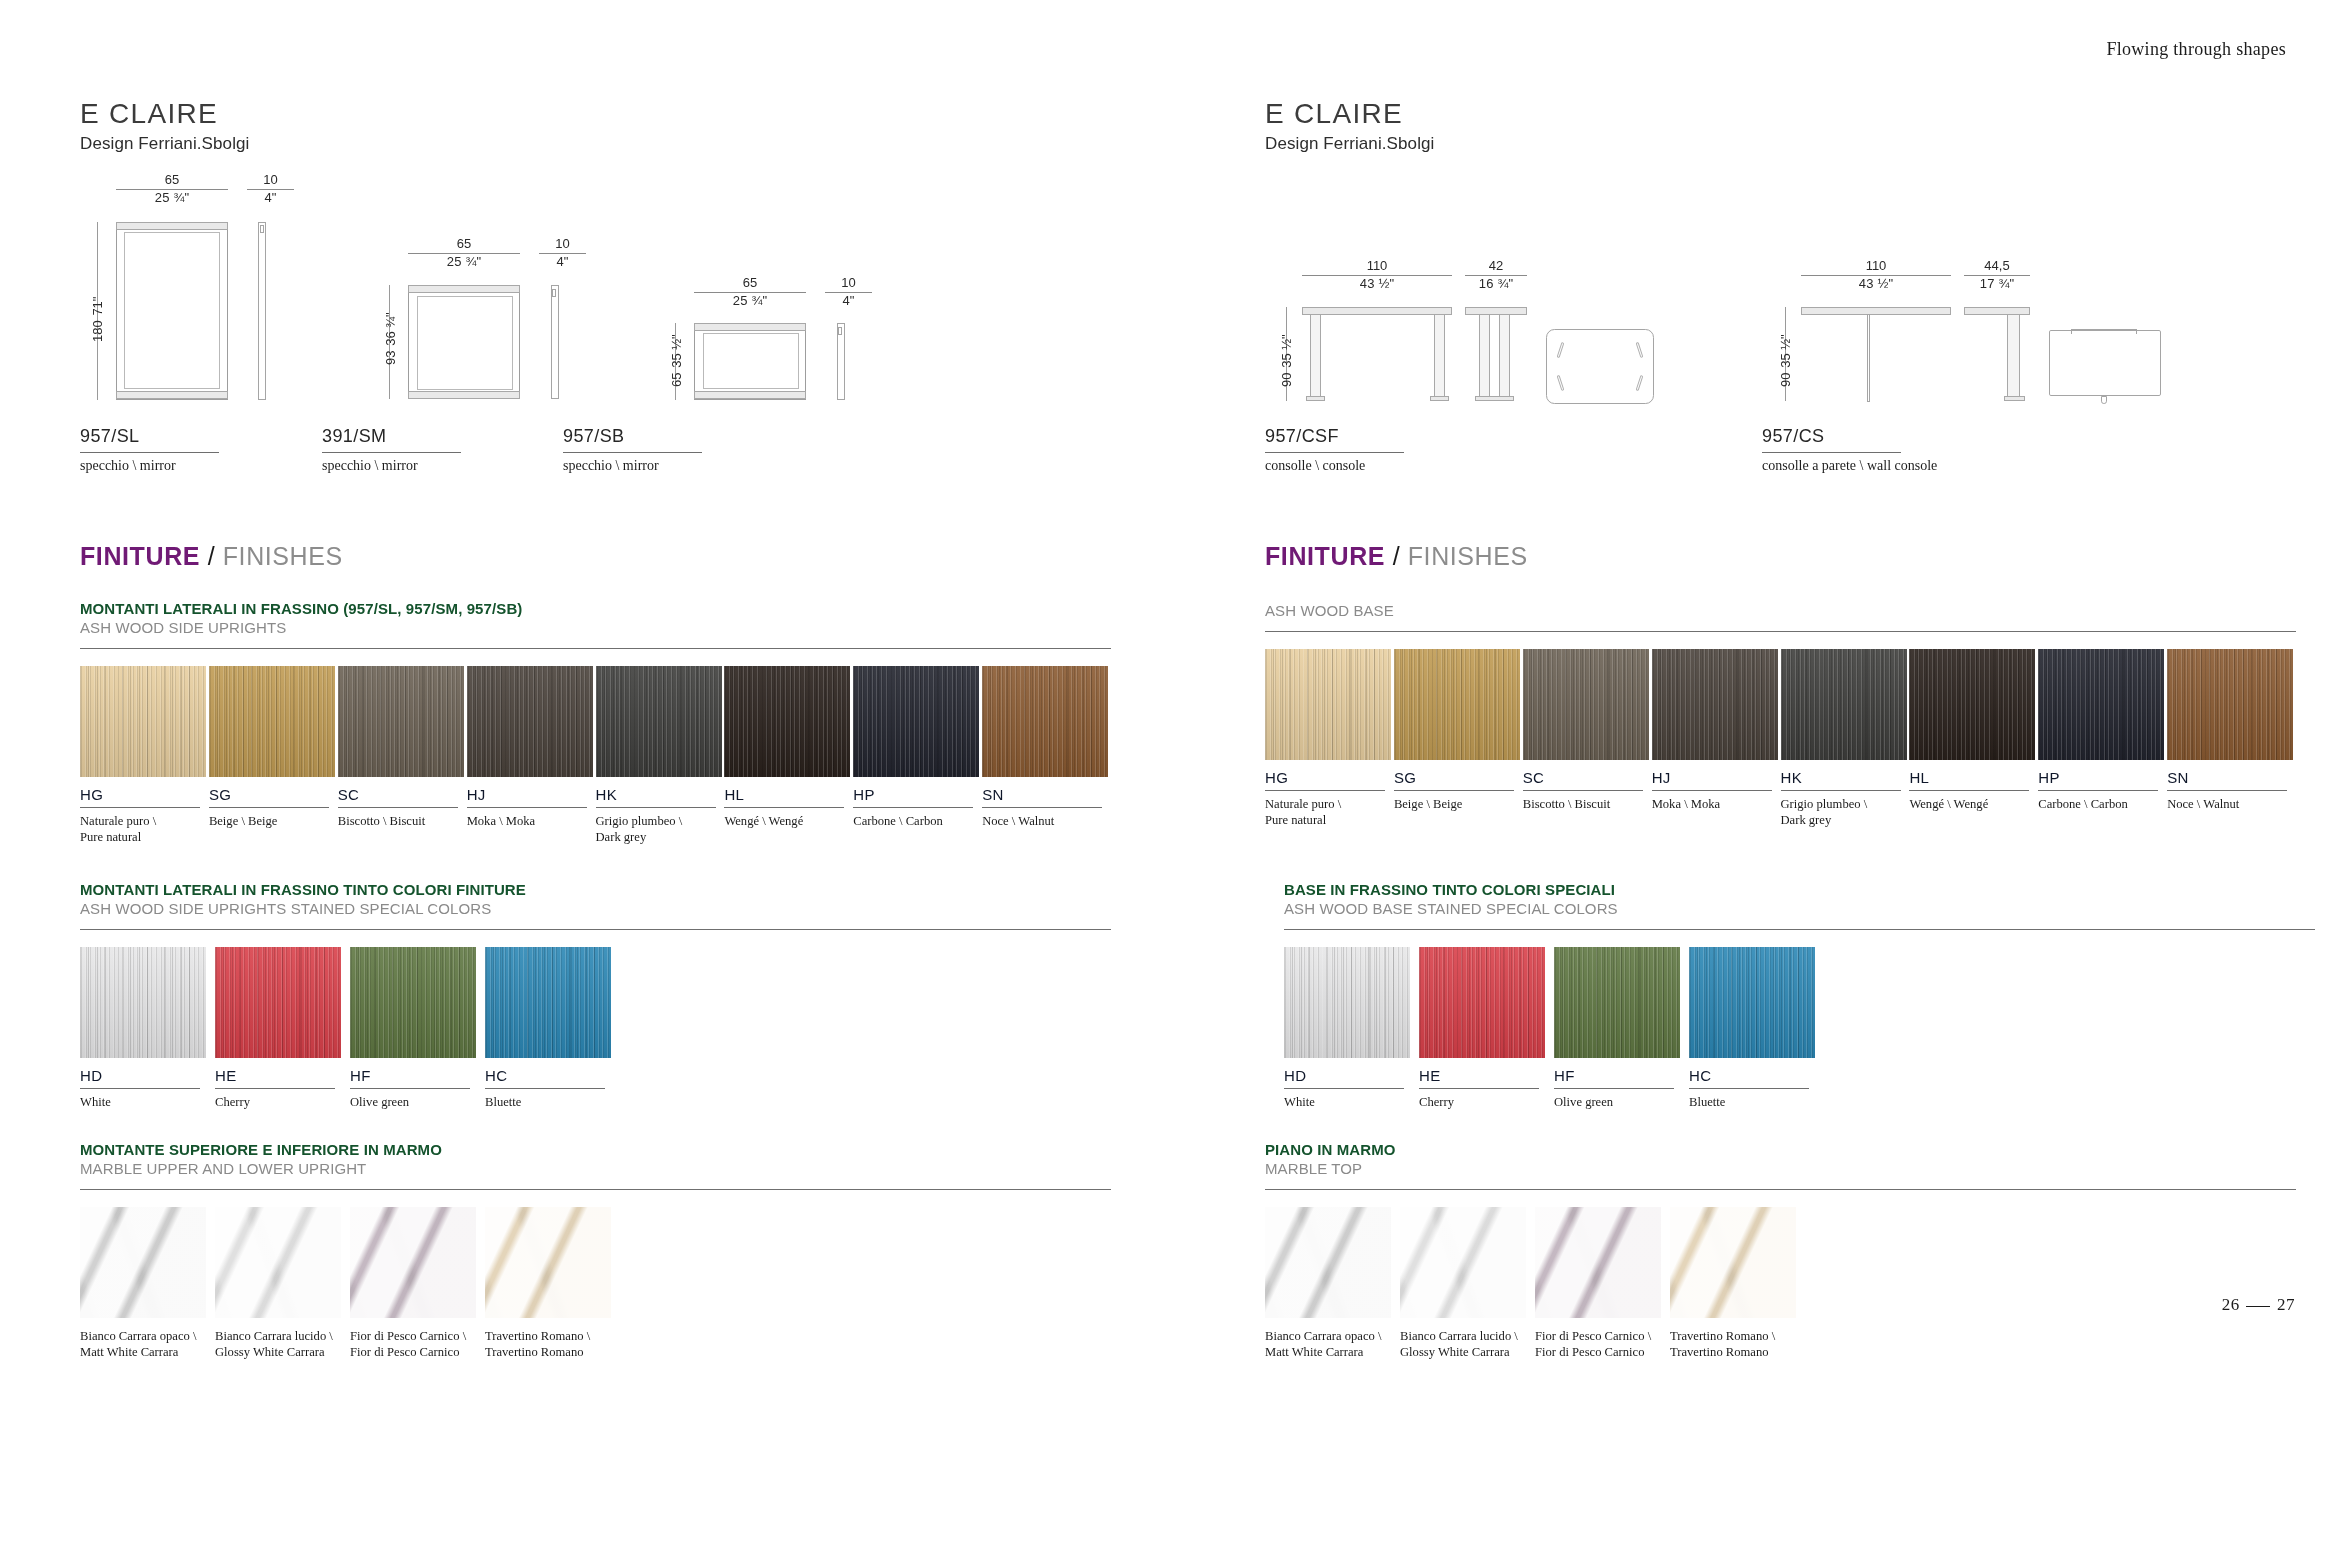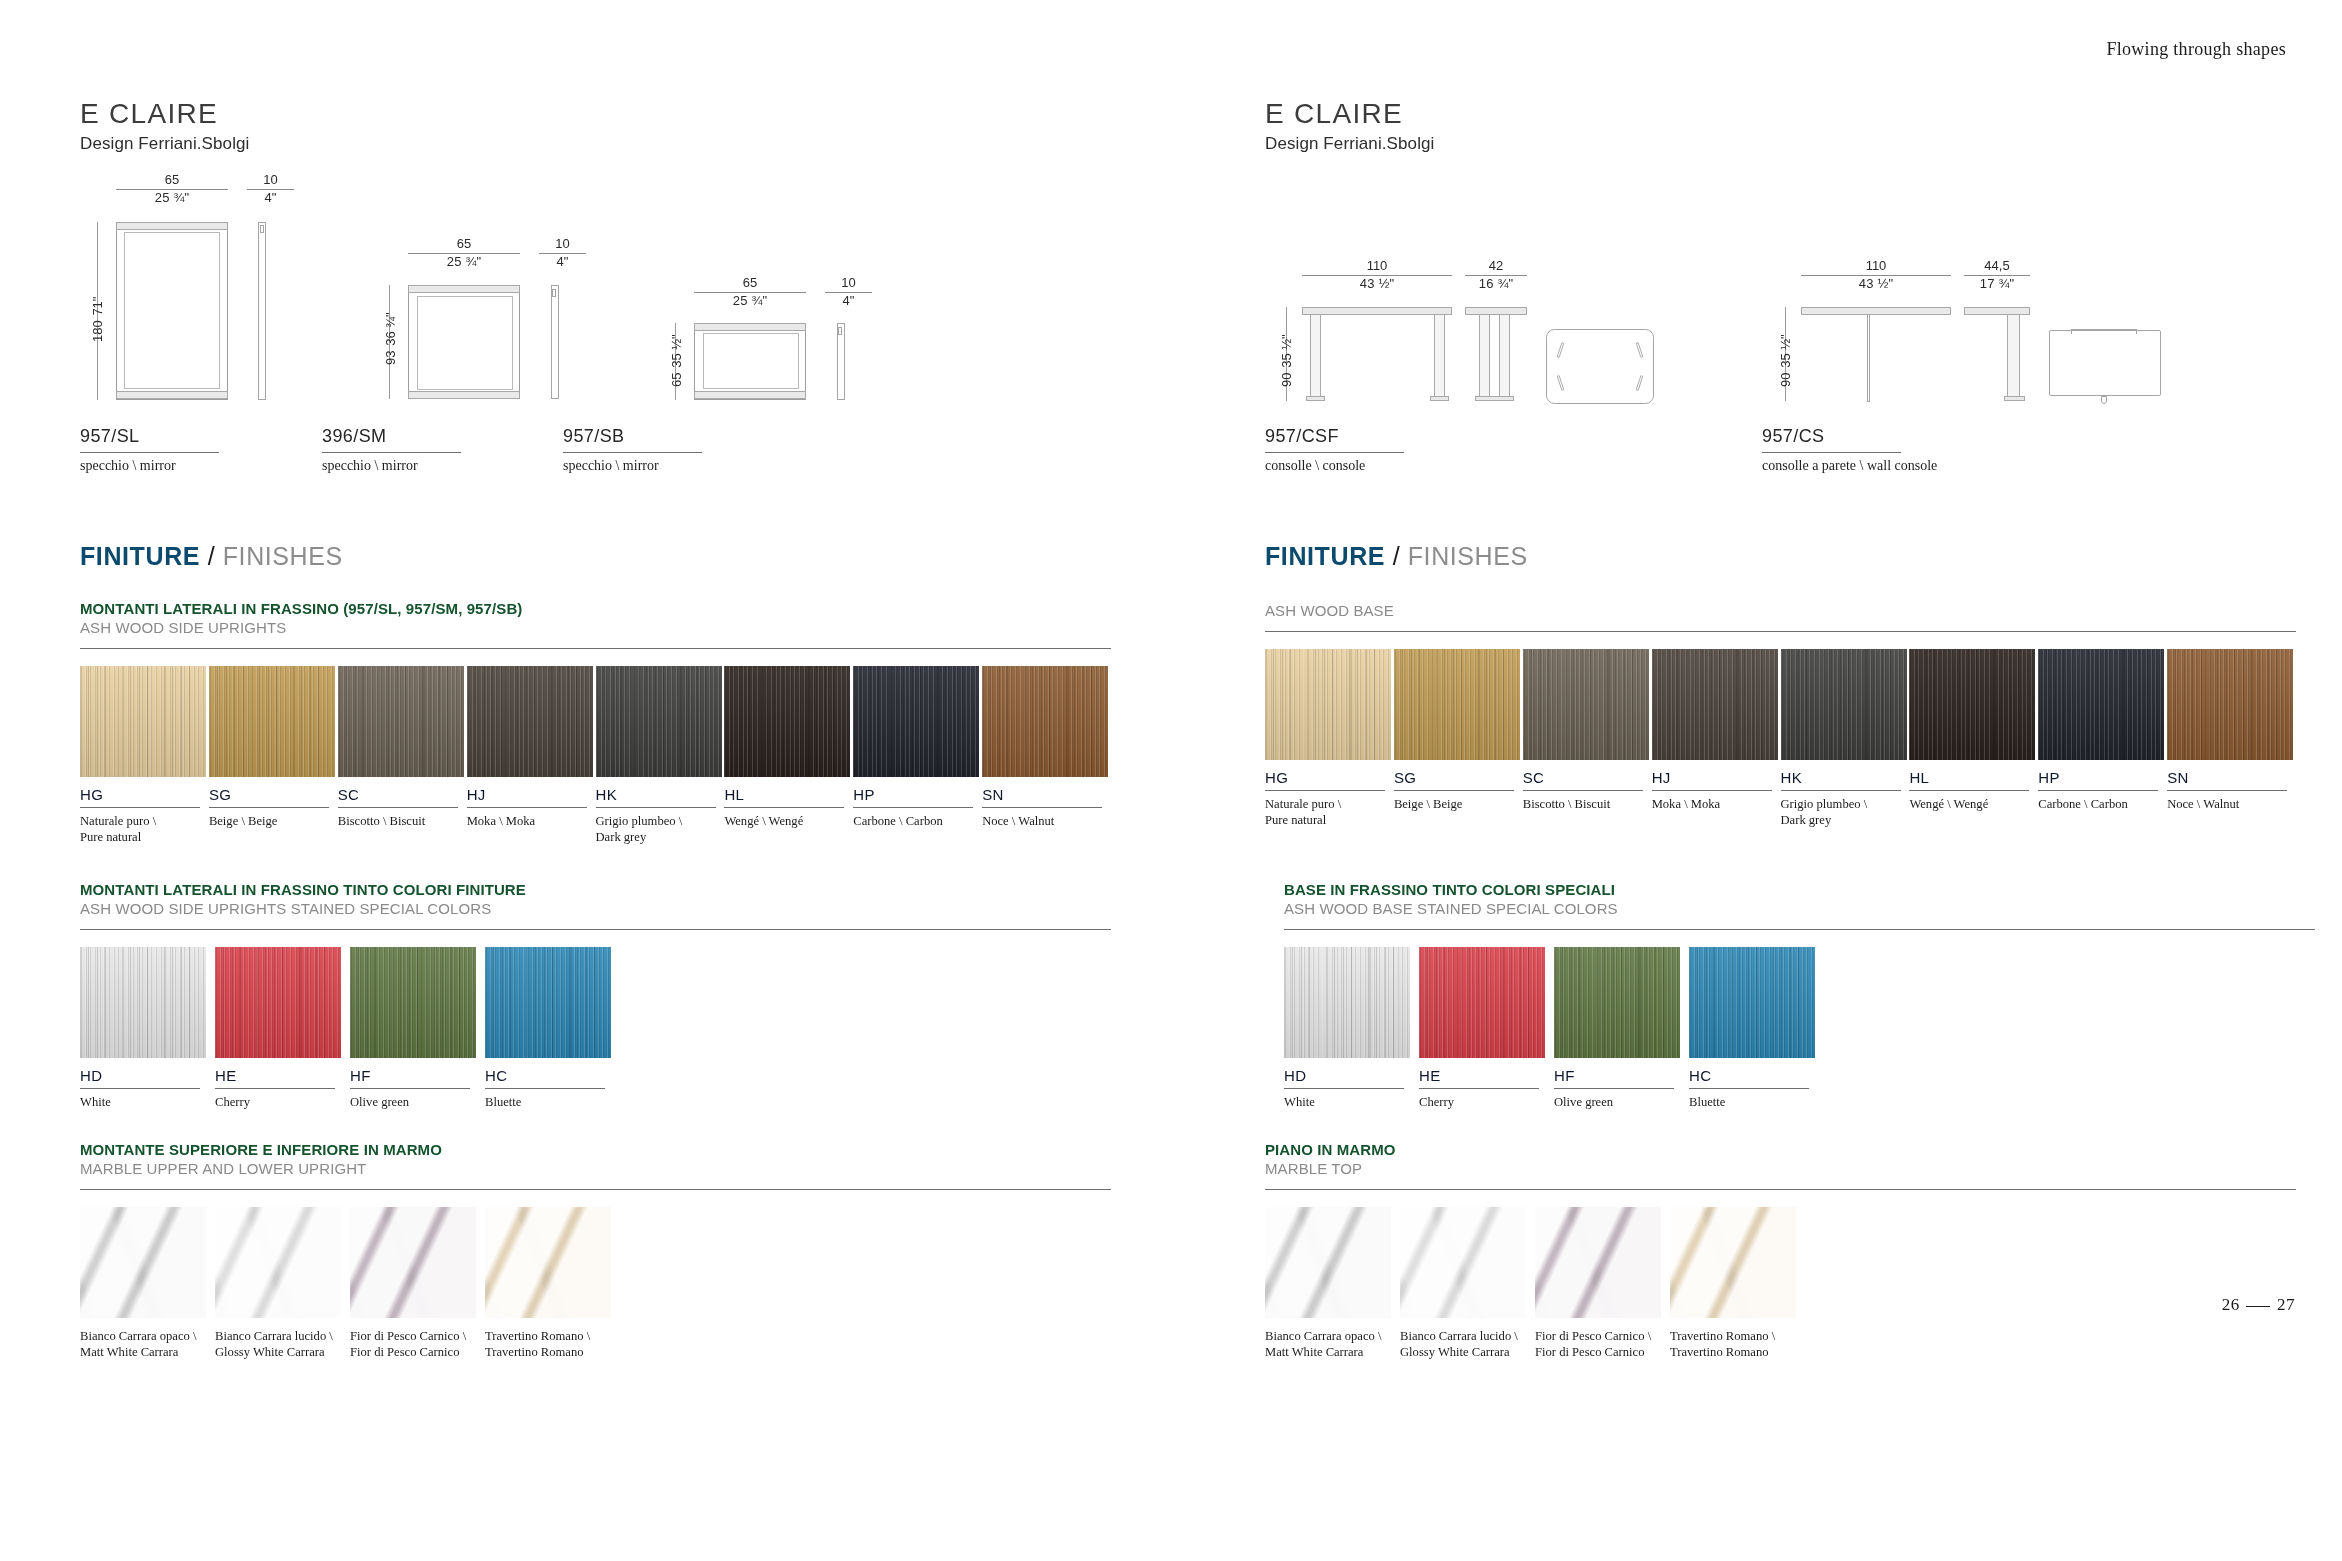--- a/index.html
+++ b/index.html
@@ -83,21 +83,21 @@
     display: block; margin-top: 5.6px;
     font-family: "Liberation Serif", serif;
     font-size: 14px; color: #1d1d1d; white-space: nowrap;
   }
 
   
   .finiture {
     position: absolute; left: 0; top: 542px;
     font-size: 25px; letter-spacing: 0.6px;
   }
-  .finiture .it { color: #0c4a6e; font-weight: 700; }
+  .finiture .it { color: #701a75; font-weight: 700; }
   .finiture .sep { color: #1a1a1a; font-weight: 400; }
   .finiture .en { color: #8c8c8c; font-weight: 400; }
 
   
   .fsec { position: absolute; left: 0; width: 1031px; }
   .fsec .h-it {
     font-size: 15px; font-weight: 700; color: #14532d; letter-spacing: 0.1px;
   }
   .fsec .h-en {
     font-size: 15px; font-weight: 400; color: #8a8a8a; letter-spacing: 0.1px;
@@ -214,21 +214,21 @@
         <div class="thin" style="left:274px; top:150px; width:8.4px; height:77px;"></div>
         <div class="shape" style="left:275px; top:154px; width:3.7px; height:7.5px; border:0.9px solid #a5a5a5;"></div>
       </div>
     </div>
 
     <div class="code-block" style="left:0; top:426px;">
       <span class="code">957/SL</span>
       <span class="desc">specchio \ mirror</span>
     </div>
     <div class="code-block" style="left:242px; top:426px;">
-      <span class="code">396/SM</span>
+      <span class="code">391/SM</span>
       <span class="desc">specchio \ mirror</span>
     </div>
     <div class="code-block" style="left:483px; top:426px;">
       <span class="code">957/SB</span>
       <span class="desc">specchio \ mirror</span>
     </div>
 
     <div class="finiture">
       <span class="it">FINITURE</span>
       <span class="sep">/</span>

